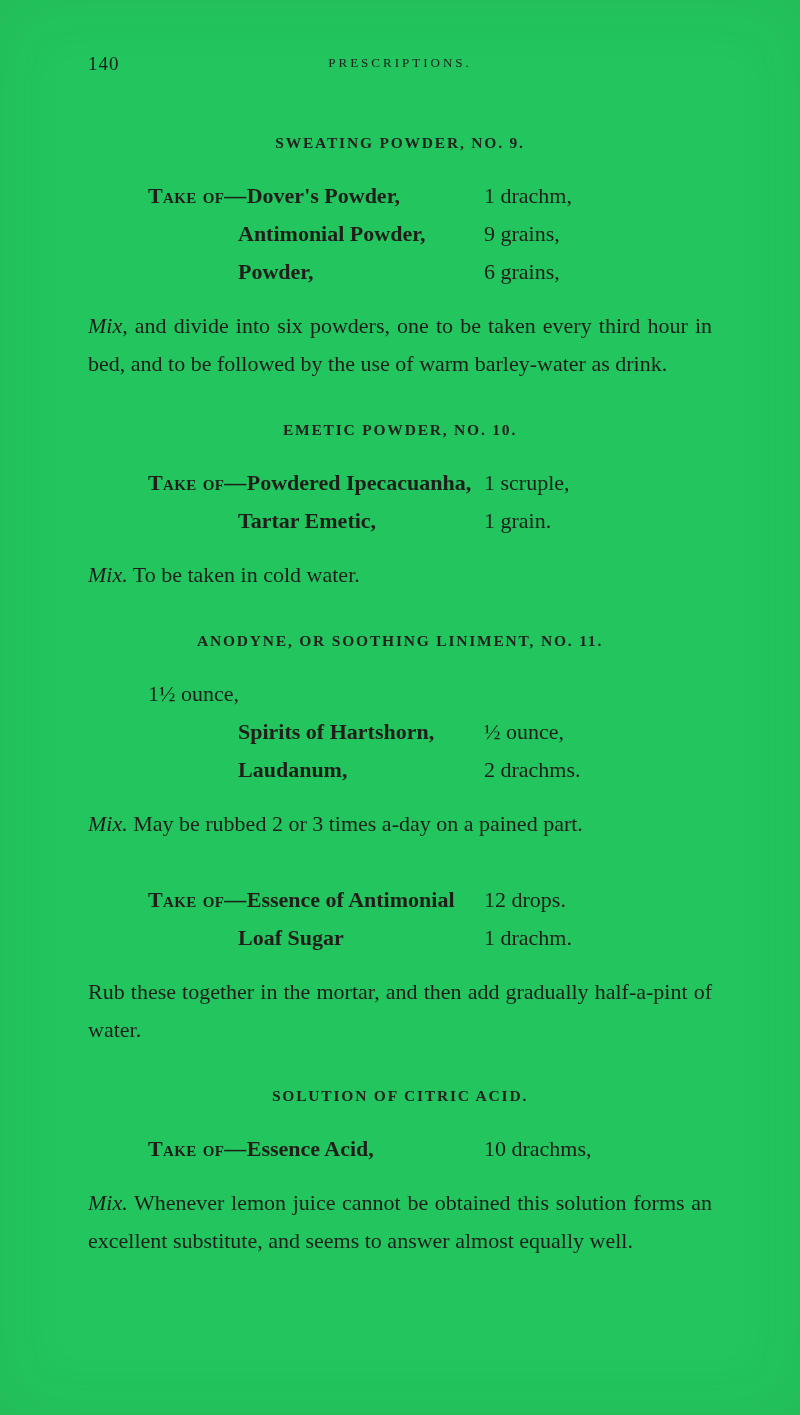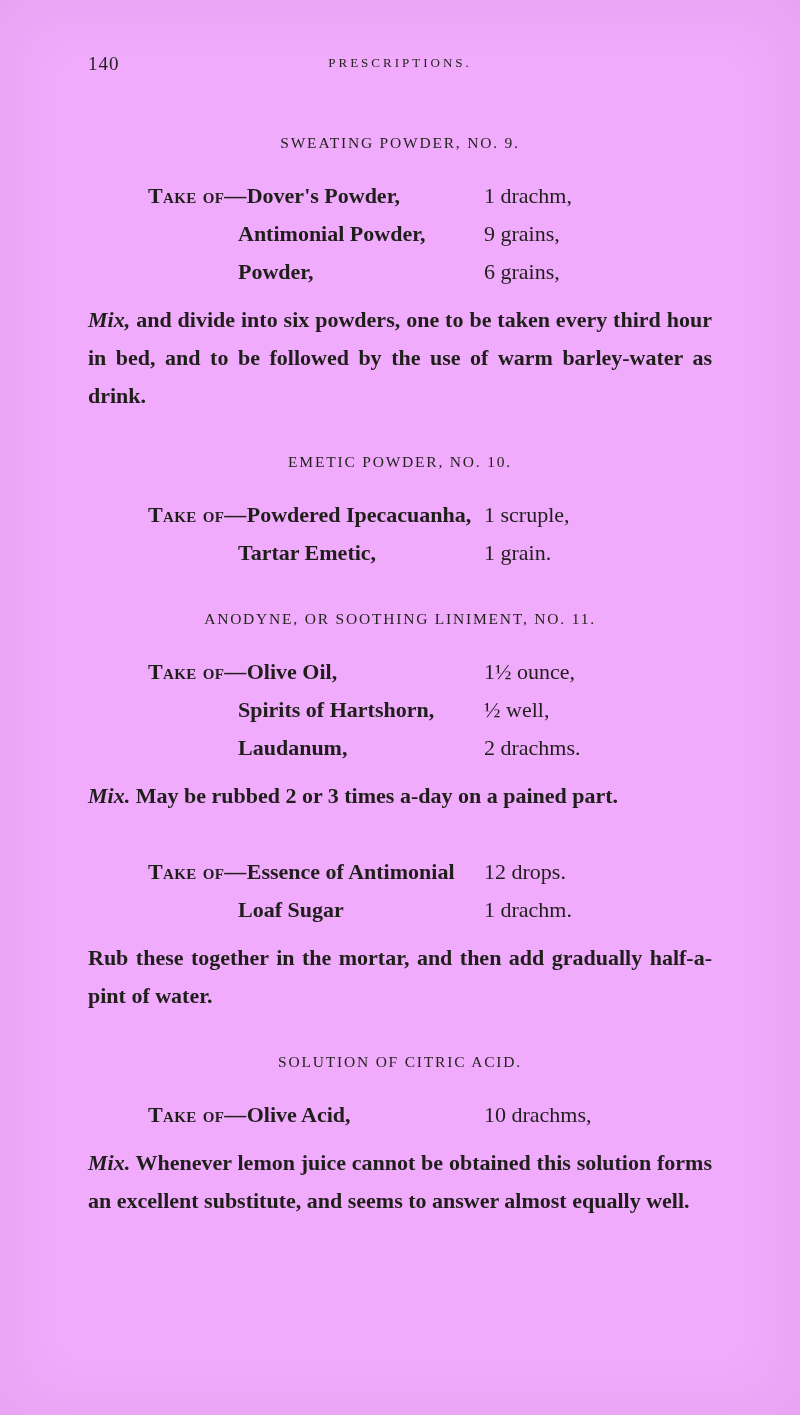--- a/index.html
+++ b/index.html
@@ -5,21 +5,21 @@
   * { margin: 0; padding: 0; box-sizing: border-box; }
   html, body {
     background: #e9e7e2;
     font-family: "Liberation Serif", "DejaVu Serif", serif;
   }
   .page {
     position: relative;
     width: 800px;
     height: 1415px;
     margin: 0 auto;
-    background: #f0abfc;
+    background: #22c55e;
     color: #201e1b;
     padding: 52px 88px 30px 88px;
     overflow: hidden;
     box-shadow: inset 0 0 70px rgba(70, 62, 48, 0.07);
   }
   
   .running-head {
     position: relative;
     height: 24px;
     margin-bottom: 4px;
@@ -38,44 +38,43 @@
     letter-spacing: 3px;
     font-variant: small-caps;
     text-transform: none;
     padding-top: 3px;
   }
   
   .section { margin-top: 38px; }
   .section.first { margin-top: 58px; }
   .heading {
     text-align: center;
-    font-weight: normal;
+    font-weight: bold;
     font-size: 15.5px;
     letter-spacing: 1.8px;
     margin-bottom: 25px;
     color: #24221f;
   }
   
   .recipe {
     margin-left: 60px;
     font-size: 22px;
     line-height: 38px;
   }
   .r-line { display: flex; }
   .r-left { width: 336px; flex-shrink: 0; font-weight: bold; }
   .r-left.cont { padding-left: 90px; }
   .takeof { font-variant: small-caps; letter-spacing: 0.4px; }
   .qty { white-space: nowrap; }
   
   .instruction {
-    margin-top: 10px;
+    margin-top: 16px;
     font-size: 22px;
     line-height: 38px;
     text-align: justify;
-    font-weight: bold;
   }
   .instruction em { font-style: italic; }
 </style>
 </head>
 <body>
 
 <div class="page">
 
   <header class="running-head">
     <span class="page-number">140</span>
@@ -108,32 +107,32 @@
       <div class="recipe">
         <div class="r-line">
           <span class="r-left"><span class="takeof">Take of—</span><span>Powdered Ipecacuanha,</span></span>
           <span class="qty">1 scruple,</span>
         </div>
         <div class="r-line">
           <span class="r-left cont"><span>Tartar Emetic,</span></span>
           <span class="qty">1 grain.</span>
         </div>
       </div>
+      <p class="instruction"><em>Mix.</em><span> To be taken in cold water.</span></p>
     </section>
 
     <section class="section">
       <h2 class="heading">ANODYNE, OR SOOTHING LINIMENT, NO. 11.</h2>
       <div class="recipe">
         <div class="r-line">
-          <span class="r-left"><span class="takeof">Take of—</span><span>Olive Oil,</span></span>
           <span class="qty">1½ ounce,</span>
         </div>
         <div class="r-line">
           <span class="r-left cont"><span>Spirits of Hartshorn,</span></span>
-          <span class="qty">½ well,</span>
+          <span class="qty">½ ounce,</span>
         </div>
         <div class="r-line">
           <span class="r-left cont"><span>Laudanum,</span></span>
           <span class="qty">2 drachms.</span>
         </div>
       </div>
       <p class="instruction"><em>Mix.</em><span> May be rubbed 2 or 3 times a-day on a pained part.</span></p>
     </section>
 
     <section class="section">
@@ -147,21 +146,21 @@
           <span class="qty">1 drachm.</span>
         </div>
       </div>
       <p class="instruction"><em></em><span>Rub these together in the mortar, and then add gradually half-a-pint of water.</span></p>
     </section>
 
     <section class="section">
       <h2 class="heading">SOLUTION OF CITRIC ACID.</h2>
       <div class="recipe">
         <div class="r-line">
-          <span class="r-left"><span class="takeof">Take of—</span><span>Olive Acid,</span></span>
+          <span class="r-left"><span class="takeof">Take of—</span><span>Essence Acid,</span></span>
           <span class="qty">10 drachms,</span>
         </div>
       </div>
       <p class="instruction"><em>Mix.</em><span> Whenever lemon juice cannot be obtained this solution forms an excellent substitute, and seems to answer almost equally well.</span></p>
     </section>
 
   </main>
 </div>
 
 </body></html>

